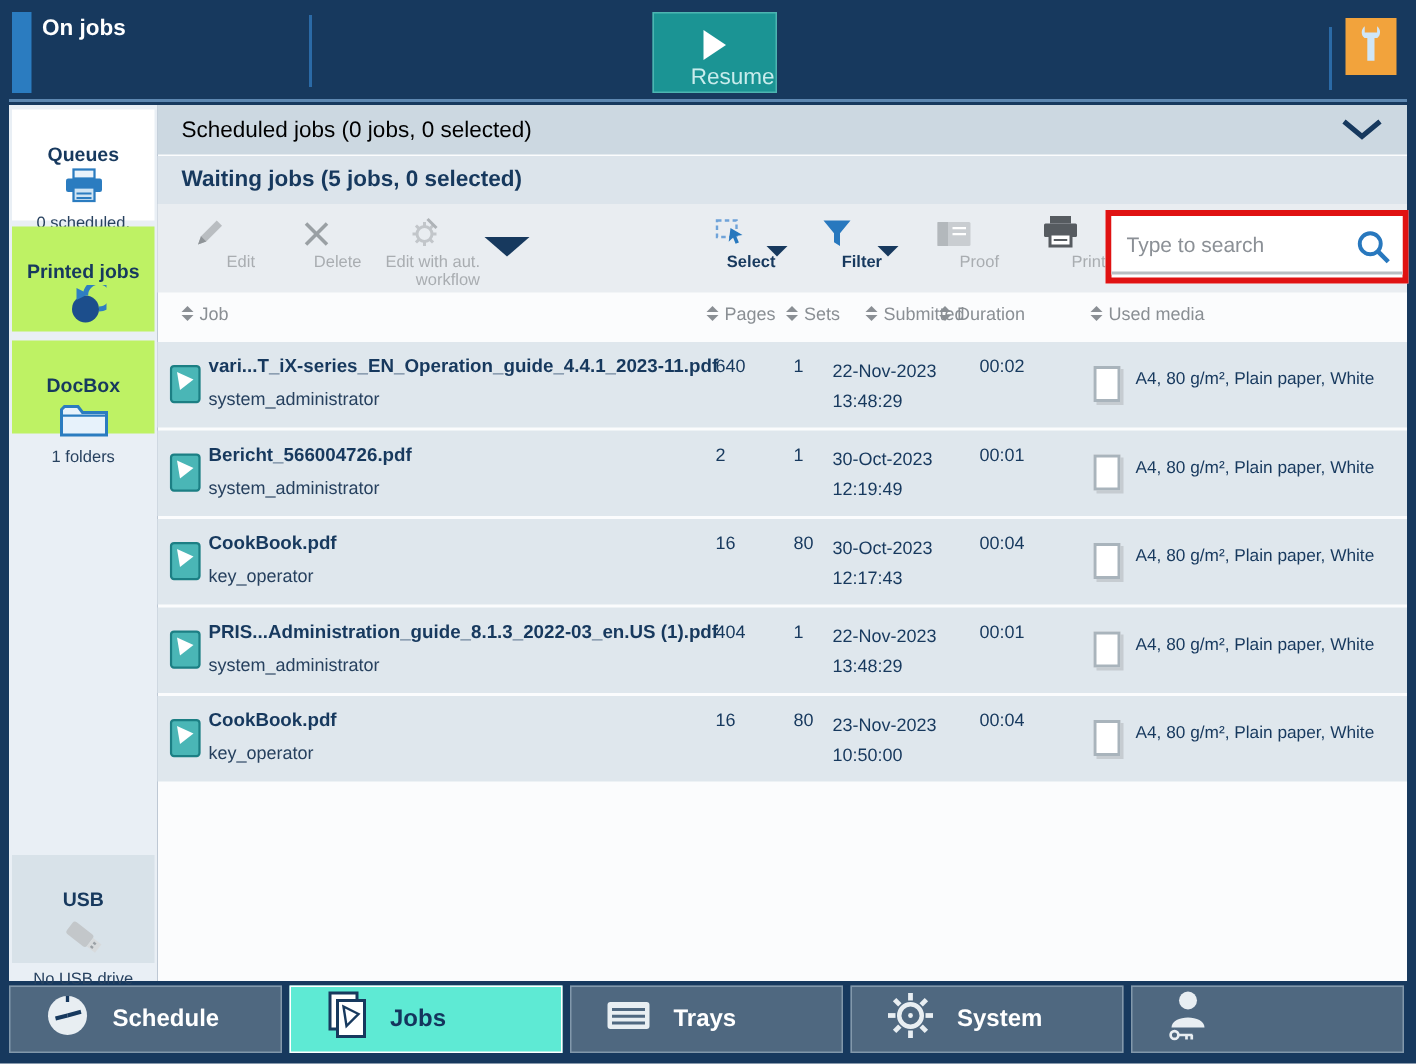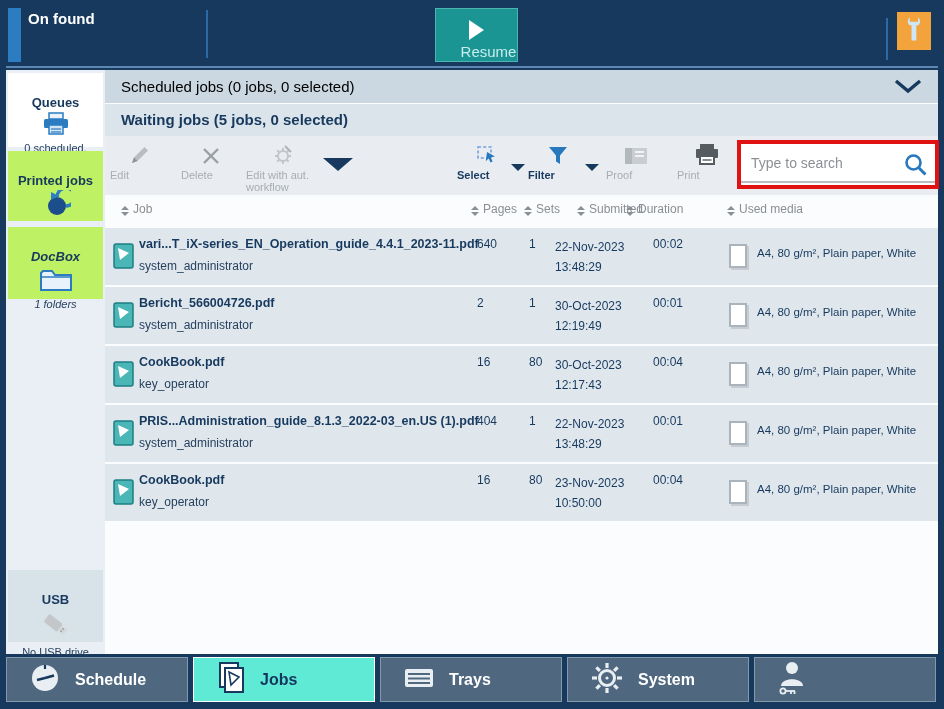--- a/index.html
+++ b/index.html
@@ -19,35 +19,35 @@
   .wrench-btn{left:897px;top:12px;width:34px;height:38px;background:#f2a33c;display:flex;align-items:center;justify-content:center;cursor:pointer;}
   .topbar-line{left:6px;top:66px;width:932px;height:2px;background:#5d87b0;}
 
   
   .sidebar{left:6px;top:70px;width:99px;height:584px;background:#e9eff5;}
   .panel{position:absolute;left:2px;width:95px;background:#bef264;text-align:center;cursor:pointer;}
   .panel .ptitle{font-weight:bold;color:#17395e;font-size:13px;padding-top:22px;}
   .panel .pcaption{color:#27415f;font-size:11px;line-height:13px;}
   .panel-queues{top:3px;height:74px;background:#ffffff;}
   .panel-printed{top:81px;height:70px;}
-  .panel-docbox{top:157px;height:72px;font-style:italic;}
+  .panel-docbox{top:157px;height:62px;}
   .panel-usb{top:500px;height:72px;background:#d8e2e9;}
   .picon{display:block;margin:2px auto 1px auto;}
 
   
   .content{left:105px;top:70px;width:833px;height:584px;background:#fbfcfd;}
   .sched-bar{position:absolute;left:0;top:0;width:833px;height:33px;background:#ccd8e1;cursor:pointer;}
   .sched-label{position:absolute;left:16px;top:8px;font-size:15px;color:#000000;}
   .sched-chevron{position:absolute;right:16px;top:9px;cursor:pointer;}
   .wait-bar{position:absolute;left:0;top:34px;width:833px;height:32px;background:#dce4eb;}
   .wait-label{position:absolute;left:16px;top:7px;font-size:15px;font-weight:bold;color:#17395e;}
 
   
   .toolbar{position:absolute;left:0;top:66px;width:833px;height:59px;background:#e9edf1;}
-  .tool{position:absolute;top:6px;width:60px;text-align:left;cursor:pointer;}
+  .tool{position:absolute;top:6px;width:60px;text-align:right;cursor:pointer;}
   .tool .tlabel{font-size:11px;margin-top:3px;}
   .tool .ticon{height:24px;display:flex;align-items:flex-end;justify-content:center;}
   .disabled-label{color:#a9adb1;}
   .enabled-label{color:#17395e;font-weight:bold;}
   .t-edit{left:5px;}
   .t-delete{left:76px;}
   .t-workflow{left:141px;width:74px;}
   .t-workflow .tlabel{line-height:12px;}
   .tri-big{left:218px;top:22px;width:0;height:0;border-left:15px solid transparent;border-right:15px solid transparent;border-top:13px solid #17395e;cursor:pointer;}
   .t-select{left:352px;}
@@ -57,21 +57,21 @@
   .tsm2{left:480px;top:28px;}
   .t-proof{left:501px;}
   .t-print{left:572px;}
   .search-wrap{position:absolute;left:632px;top:4px;width:202px;height:49px;border:4px solid #e01212;background:#fff;box-sizing:border-box;}
   .search-input{position:absolute;left:0;top:0;width:194px;height:39px;border:none;border-bottom:2px solid #b9bec2;outline:none;padding:0 34px 0 10px;font-size:14px;color:#333;font-family:"Liberation Sans","DejaVu Sans",sans-serif;box-sizing:border-box;background:#fff;}
   .search-input::placeholder{color:#8b9096;}
   .search-mag{position:absolute;right:6px;top:8px;}
 
   
   .thead{position:absolute;left:0;top:128px;width:833px;height:26px;}
-  .th{position:absolute;top:4px;display:flex;align-items:flex-end;gap:4px;color:#8a8f94;font-size:12px;cursor:pointer;}
+  .th{position:absolute;top:4px;display:flex;align-items:center;gap:4px;color:#8a8f94;font-size:12px;cursor:pointer;}
   .sort{display:inline-flex;flex-direction:column;gap:2px;}
   .sort i{display:block;width:0;height:0;border-left:4px solid transparent;border-right:4px solid transparent;}
   .sort .up{border-bottom:4px solid #8a8f94;}
   .sort .dn{border-top:4px solid #8a8f94;}
   .th-job{left:16px;} .th-pages{left:366px;} .th-sets{left:419px;} .th-sub{left:472px;} .th-dur{left:521px;} .th-media{left:622px;}
 
   
   .rows{position:absolute;left:0;top:158px;width:833px;}
   .row{position:relative;width:833px;height:57px;background:#dfe7ed;margin-bottom:2px;cursor:pointer;}
   .row .jobdoc{position:absolute;left:8px;top:15px;}
@@ -88,21 +88,21 @@
   .navtab-active{background:#5eead4;border-color:#ffffff;}
   .navtab-active .nlabel{color:#14355d;}
   .nt1{left:6px;} .nt2{left:193px;} .nt3{left:380px;} .nt4{left:567px;} .nt5{left:754px;}
 </style>
 </head>
 <body>
 
 <div id="app">
 
   <div class="abs onhold-strip"></div>
-  <div class="abs onhold-label">On found</div>
+  <div class="abs onhold-label">On jobs</div>
   <div class="abs tb-divider d1"></div>
   <div class="abs resume-btn">
     <div class="play-tri"></div>
     <div class="resume-label">Resume</div>
   </div>
   <div class="abs tb-divider d2"></div>
   <div class="abs wrench-btn">
     <span>
       <svg width="16" height="26" viewBox="0 0 13 20">
           <path d="M3.1 0.6 C1.0 2.2 0.9 5.4 3.0 7.0 L4.5 7.0 L4.5 19.4 L8.4 19.4 L8.4 7.0 L9.9 7.0 C12.0 5.4 11.9 2.2 9.8 0.6 L9.8 4.1 L3.1 4.1 Z" fill="#cfe6f7"></path>

